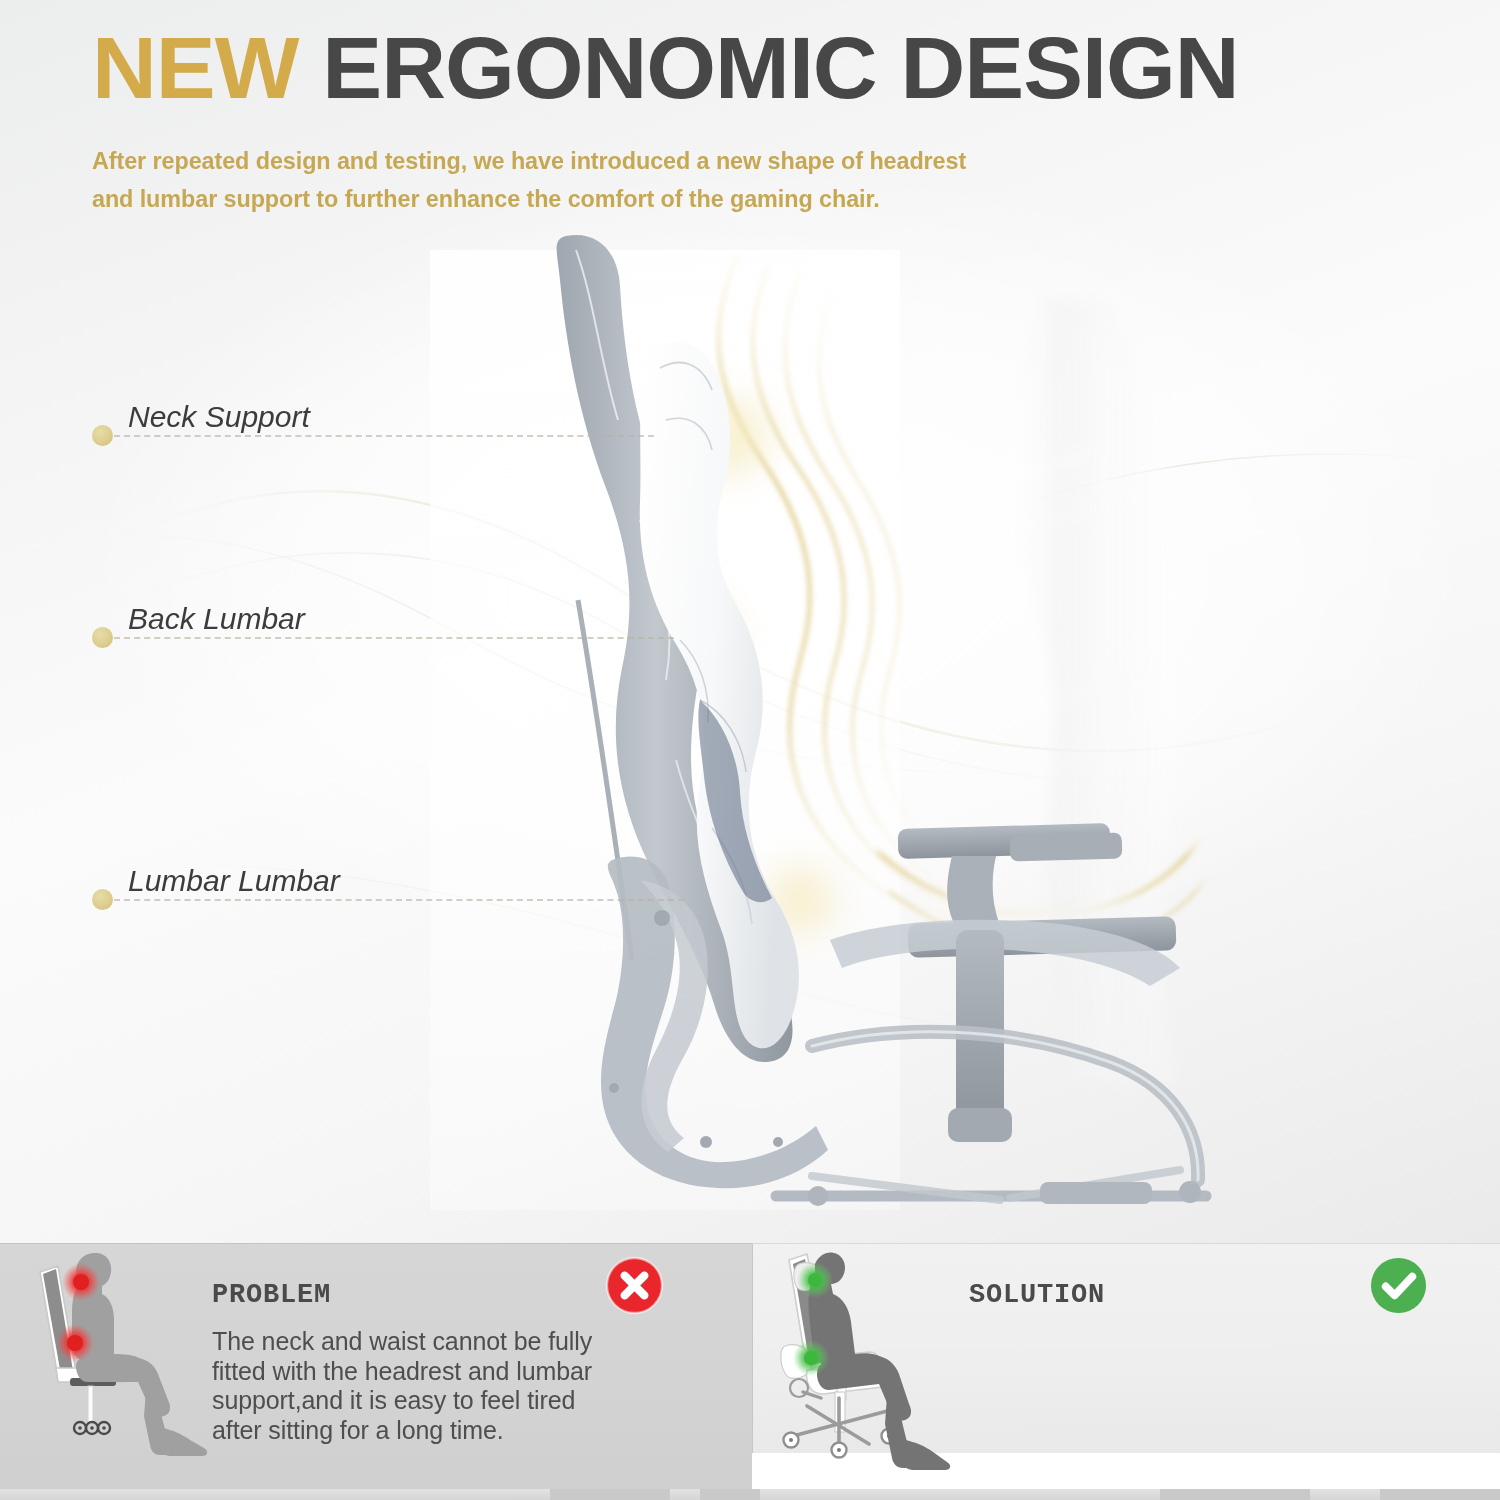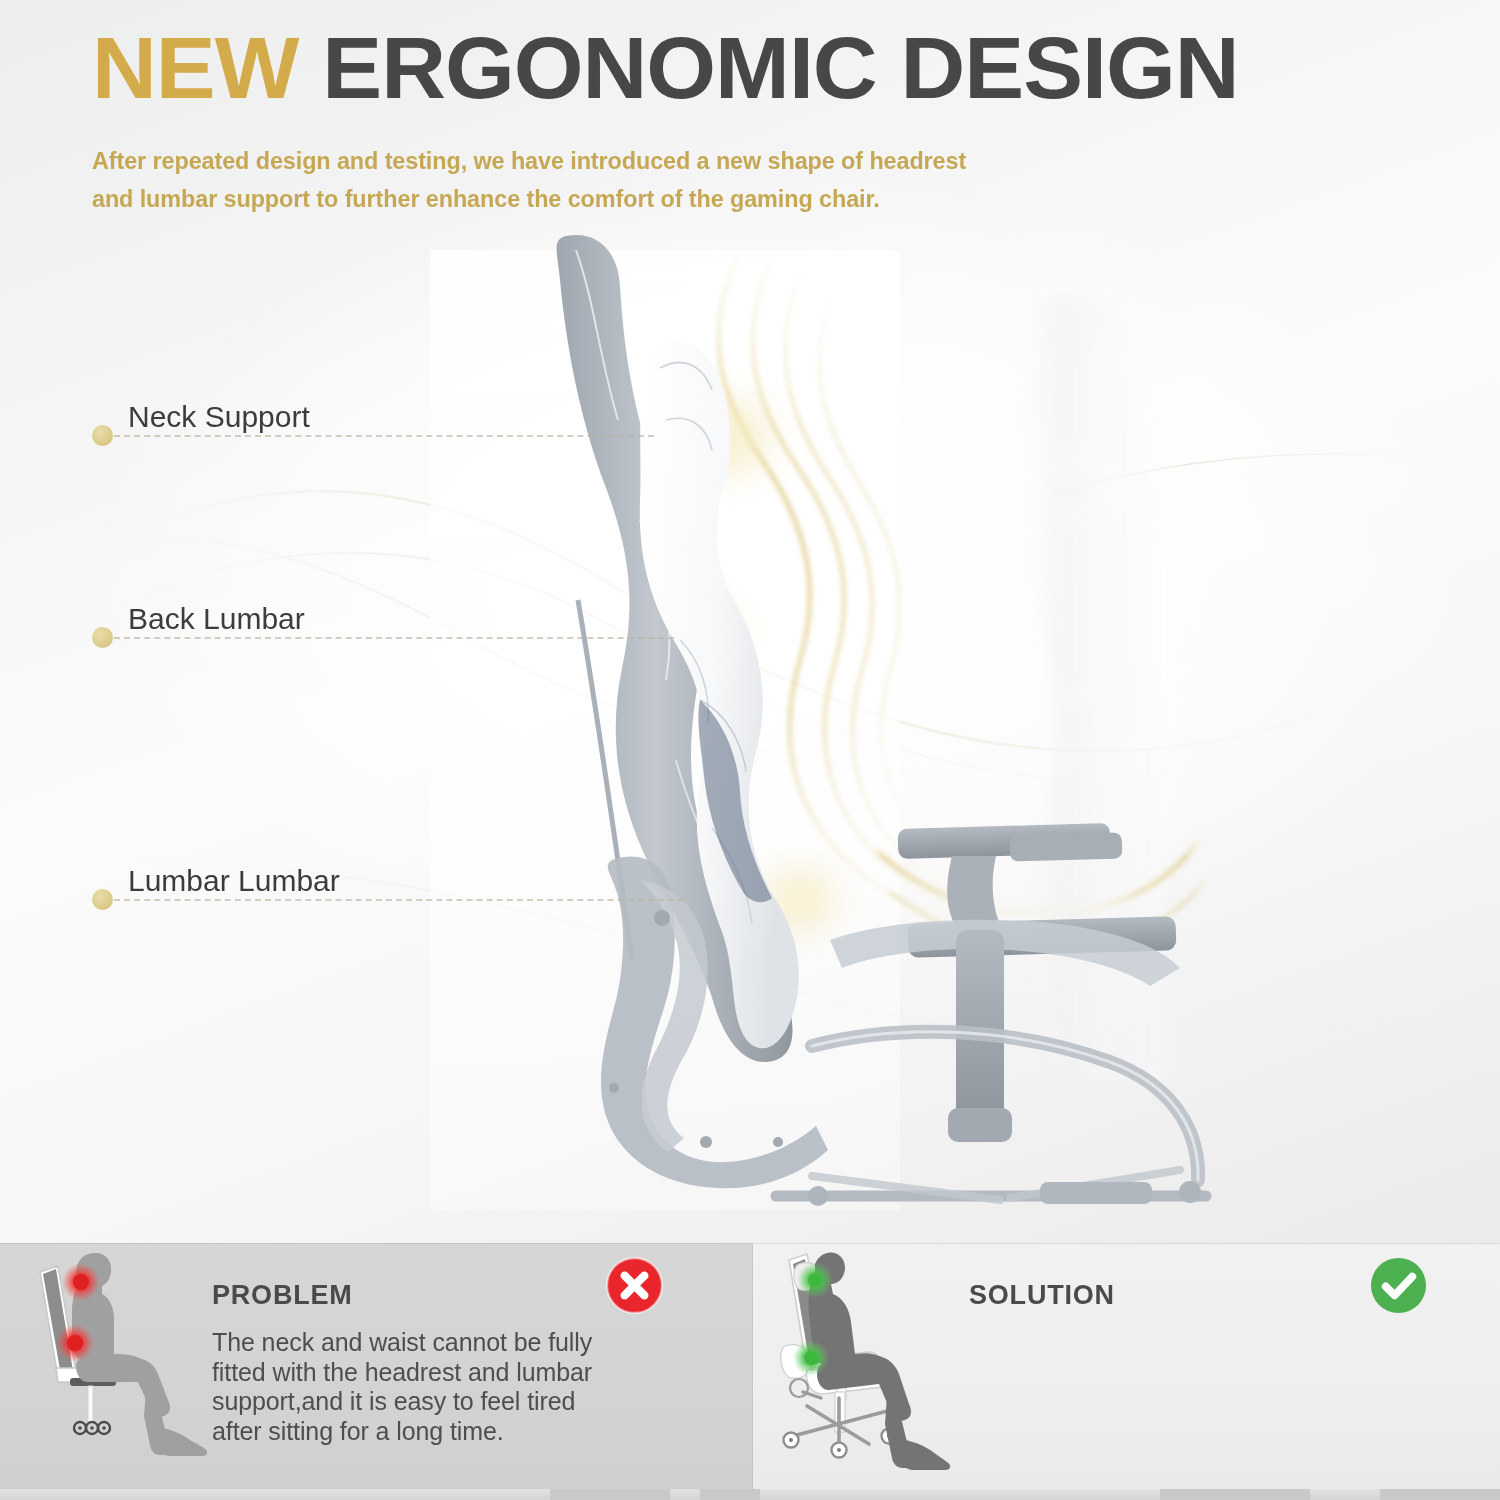--- a/index.html
+++ b/index.html
@@ -46,52 +46,52 @@
     position:absolute; left:0; top:13px; width:21px; height:21px;
     border-radius:50%;
     background:radial-gradient(circle at 38% 34%, #e8dca8 0%, #ddcd8f 55%, #cdbb74 100%);
   }
   .co-line{
     position:absolute; left:22px; top:23px; height:0;
     border-top:2.5px dashed rgba(184,178,160,.62);
   }
   .co-label{
     position:absolute; left:36px; top:-12px;
-    font-size:30px; font-weight:500;
+    font-size:30px; font-style:italic; font-weight:500;
     color:#3c3c3c; white-space:nowrap;
     font-family:"Liberation Sans", sans-serif;
   }
   #co0{ left:92px; top:412px; } #co0 .co-line{ width:540px; }
   #co1{ left:92px; top:614px; } #co1 .co-line{ width:560px; }
   #co2{ left:92px; top:876px; } #co2 .co-line{ width:570px; }
 
   
   #bottom{
     position:absolute; left:0; top:1243px; width:1500px; height:257px;
     display:flex;
   }
   #panelProblem{
     position:relative; width:752px; height:257px;
     background:linear-gradient(180deg,#d6d6d6 0%,#d3d3d3 55%,#cfcfcf 100%);
     border-top:1px solid #c4c4c4;
   }
   #panelSolution{
-    position:relative; width:748px; height:257px;
+    position:relative; width:748px; height:210px;
     background:linear-gradient(180deg,#f1f1f1 0%,#eeeeee 60%,#e9e9e9 100%);
     border-top:1px solid #d9d9d9;
     border-left:1px solid #c6c6c6;
   }
   .panel-art{ position:absolute; left:18px; top:6px; width:200px; height:248px; }
   #panelSolution .panel-art{ left:10px; top:4px; width:210px; height:252px; }
   .panel-text{ position:absolute; left:212px; top:36px; width:400px; }
   #panelSolution .panel-text{ left:216px; width:420px; }
   .panel-head{
     font-size:27px; font-weight:bold; color:#4a4a4a;
     letter-spacing:.8px; margin-bottom:17px;
-    font-family:Liberation Sans, sans-serif;
+    font-family:Liberation Mono, monospace;
   }
   .panel-body{
     font-size:25px; line-height:29.5px; color:#4e4e4e;
     font-family:"Liberation Sans", sans-serif; letter-spacing:-.1px;
   }
   .badge{ position:absolute; top:12px; width:59px; height:59px; }
   #badgeX{ left:605px; }
   #badgeCheck{ left:616px; }
   #footStrip{
     position:absolute; left:0; top:1489px; width:1500px; height:11px;

